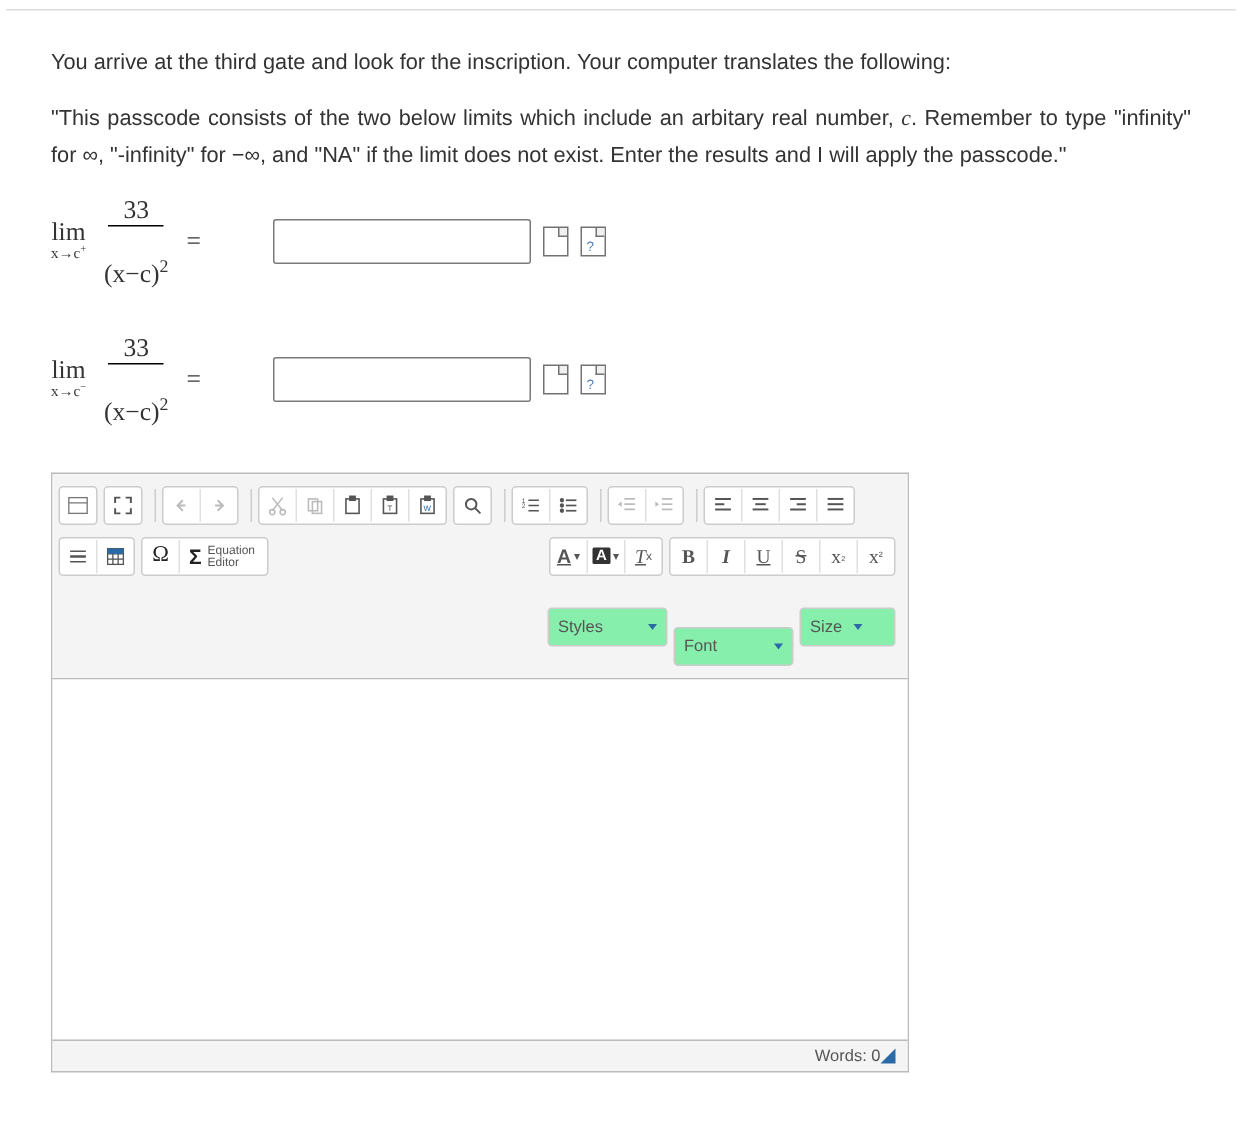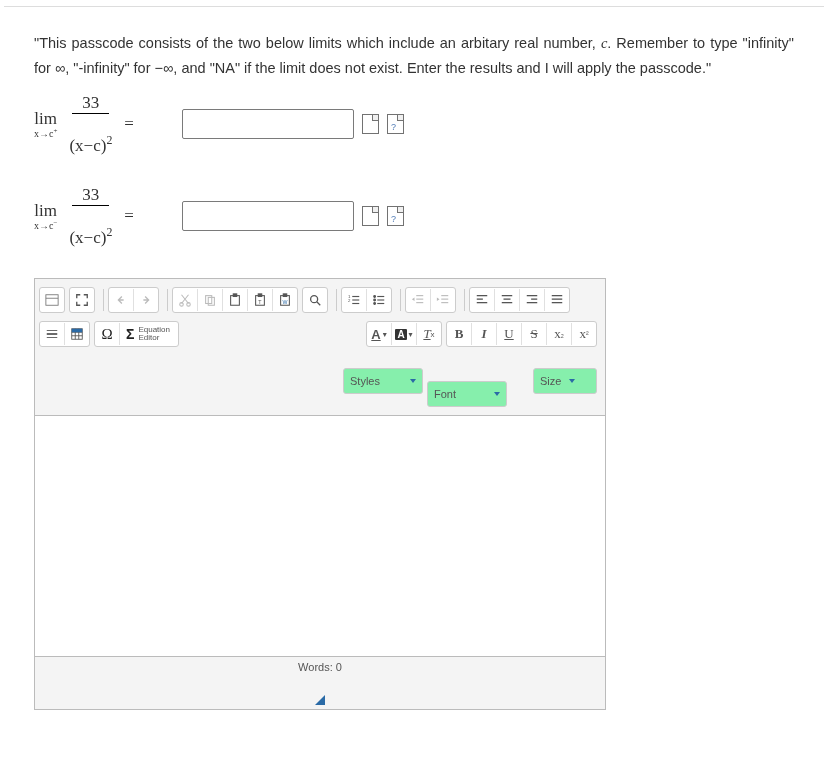--- a/index.html
+++ b/index.html
@@ -180,25 +180,24 @@
   .ed-area{
     height:240px;
     background:#fff;
   }
   .ed-footer{
     border-top:1px solid #bbb;
     background:#f4f4f4;
     display:flex;
     align-items:center;
     justify-content:flex-end;
-    gap:22px;
+    gap:0;
     padding:4px 8px;
     font-size:11px;
     color:#555;
-    flex-direction:column;
   }
   .resize-grip{
     width:0;height:0;
     border-style:solid;
     border-width:0 0 10px 10px;
     border-color:transparent transparent #2a6aa6 transparent;
   }
   .glyph{font-family:Arial,sans-serif;}
   .ul{text-decoration:underline;}
   .strike{text-decoration:line-through;}
@@ -215,20 +214,21 @@
   }
   .subx{font-size:8px;vertical-align:sub;}
   .supx{font-size:8px;vertical-align:super;}
   .sep{width:1px;height:22px;background:#ccc;margin:0 4px;}
 </style>
 </head>
 <body>
 
 <div class="page">
 
+  <p class="lead">You arrive at the third gate and look for the inscription. Your computer translates the following:</p>
 
   <p class="justify">
     "This passcode consists of the two below limits which include an arbitary real number, <span class="serif ital">c</span>. Remember to type "infinity" for ∞, "-infinity" for −∞, and "NA" if the limit does not exist. Enter the results and I will apply the passcode."
   </p>
 
   <div class="eq-row">
     <span class="eq">
       <span class="limblock">
         <span class="top">lim</span>
         <span class="bot">x→c<span class="sup">+</span></span>
@@ -477,21 +477,21 @@
       <div class="tb-row">
         <span class="spacer-grow"></span>
         <span class="combo" style="width:66px;justify-content:space-between;">
           <span>Styles</span>
             <span class="caret"></span>
         </span>
         <span class="combo" style="width:66px;justify-content:space-between;margin-top:28px;">
           <span>Font</span>
             <span class="caret"></span>
         </span>
-        <span class="combo" style="width:50px;justify-content:flex-start;margin-left:22px;">
+        <span class="combo" style="width:50px;justify-content:flex-start;">
           <span>Size</span>
             <span class="caret"></span>
         </span>
       </div>
     </div>
 
     <div class="ed-area" contenteditable="true" style=""></div>
 
     <div class="ed-footer">
       <span>Words: 0</span>

